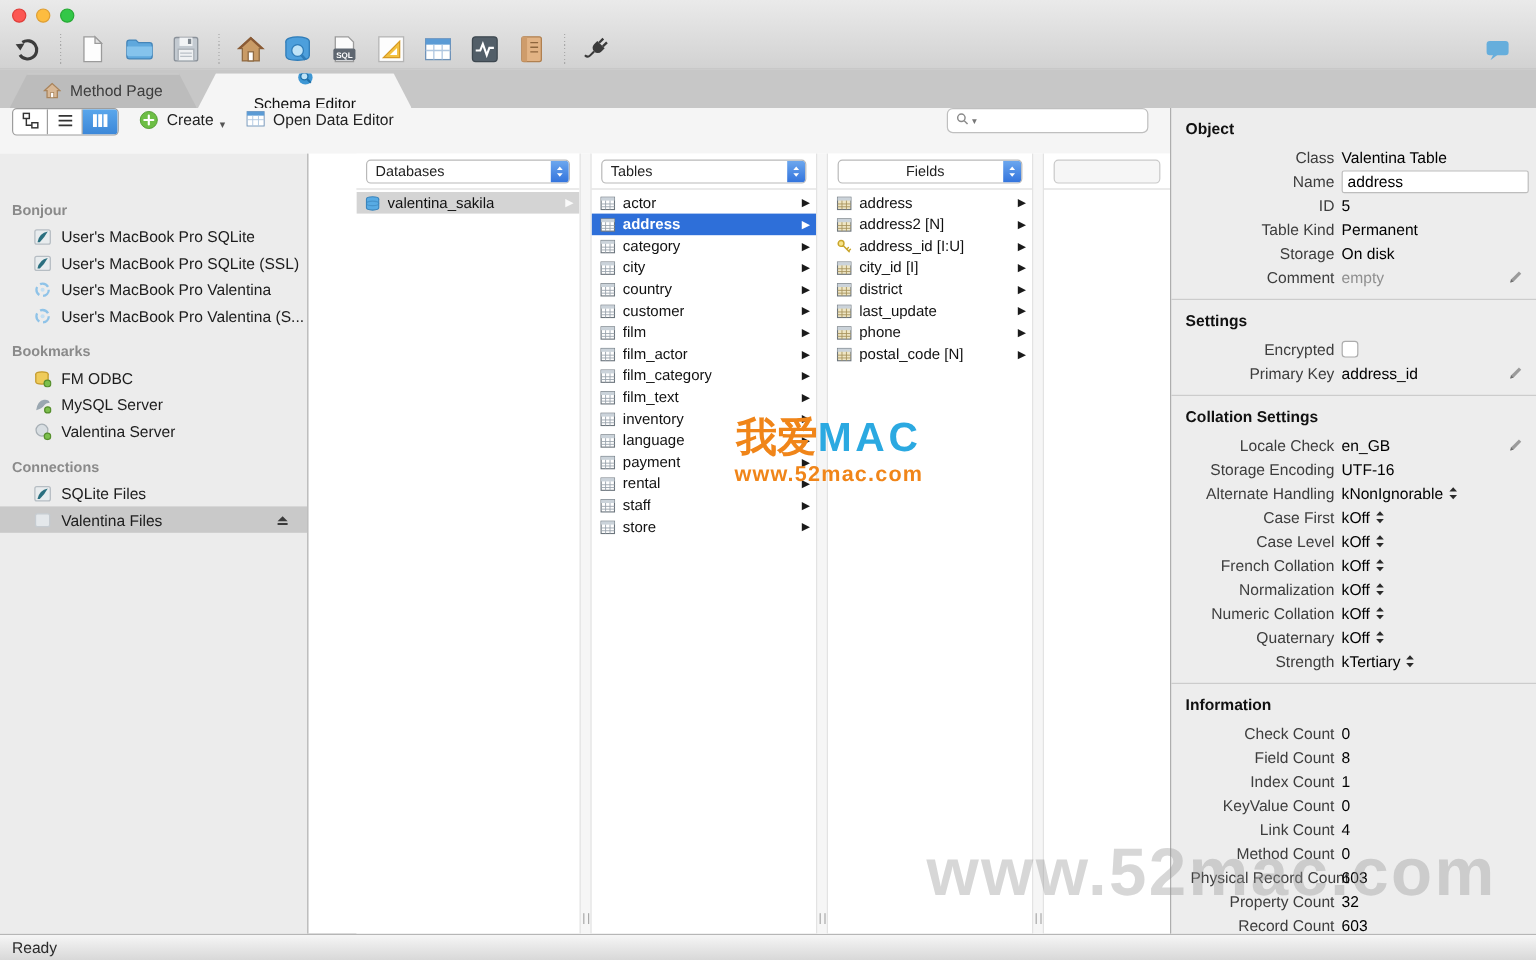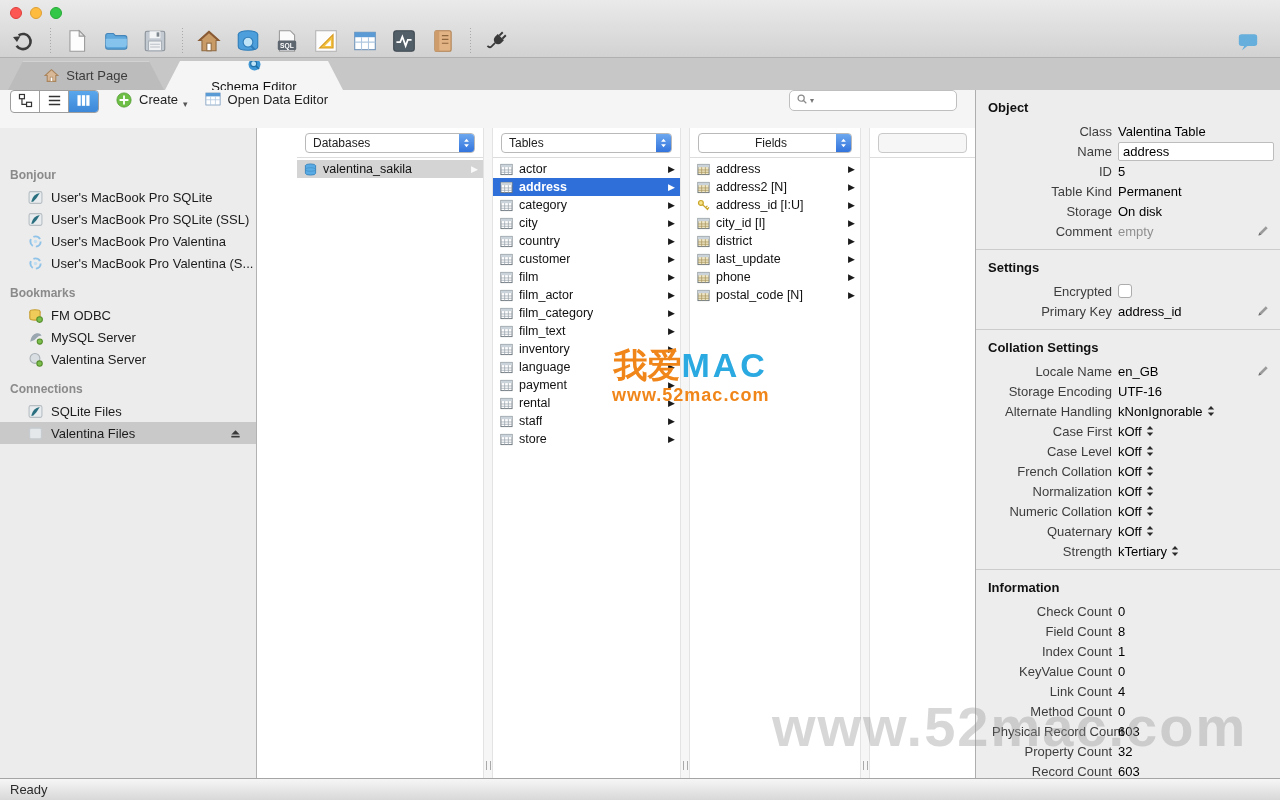--- a/index.html
+++ b/index.html
@@ -212,21 +212,21 @@
             <path d="M8 17 L5.5 22 L12 17 Z" fill="#66aedc"></path>
           </svg></span></div>
   </div>
 
   <div class="tabbar">
     <div class="tab inactive">
       <span class="ticon"><svg viewBox="0 0 14 14">
             <path d="M7 1.5 L1 7 H3 V12.5 H11 V7 H13 Z" fill="#d8b896" stroke="#a9845c"></path>
             <rect x="5.8" y="8.5" width="2.4" height="4" fill="#fff" stroke="#a9845c" stroke-width=".6"></rect>
           </svg></span>
-      <span>Start Page</span>
+      <span>Method Page</span>
     </div>
     <div class="tab active">
       <span class="ticon"><svg viewBox="0 0 14 14">
             <circle cx="7" cy="7" r="5.6" fill="#3e97d4"></circle>
             <circle cx="6.2" cy="6.2" r="2.8" fill="#bfe3f7" stroke="#1e6fa8"></circle>
             <path d="M8.3 8.3 L11.2 11.2" stroke="#1e6fa8" stroke-width="1.6"></path>
           </svg></span>
       <span>Schema Editor</span>
     </div>
   </div>
@@ -739,21 +739,21 @@
             <span class="insp-value">address_id</span>
             <span class="pencil"><svg viewBox="0 0 14 14">
                 <path d="M2.5 11.5 L3.3 8.8 L9.8 2.3 L11.7 4.2 L5.2 10.7 Z" fill="#9b9b9b"></path>
                 <path d="M2.5 11.5 L3.3 8.8 L5.2 10.7 Z" fill="#6f6f6f"></path>
               </svg></span>
           </div>
         </div>
         <div class="insp-section">
           <div class="insp-title">Collation Settings</div>
           <div class="insp-row">
-            <span class="insp-label">Locale Name</span>
+            <span class="insp-label">Locale Check</span>
             <span class="insp-value">en_GB</span>
             <span class="pencil"><svg viewBox="0 0 14 14">
                 <path d="M2.5 11.5 L3.3 8.8 L9.8 2.3 L11.7 4.2 L5.2 10.7 Z" fill="#9b9b9b"></path>
                 <path d="M2.5 11.5 L3.3 8.8 L5.2 10.7 Z" fill="#6f6f6f"></path>
               </svg></span>
           </div>
           <div class="insp-row">
             <span class="insp-label">Storage Encoding</span>
             <span class="insp-value">UTF-16</span>
           </div>

